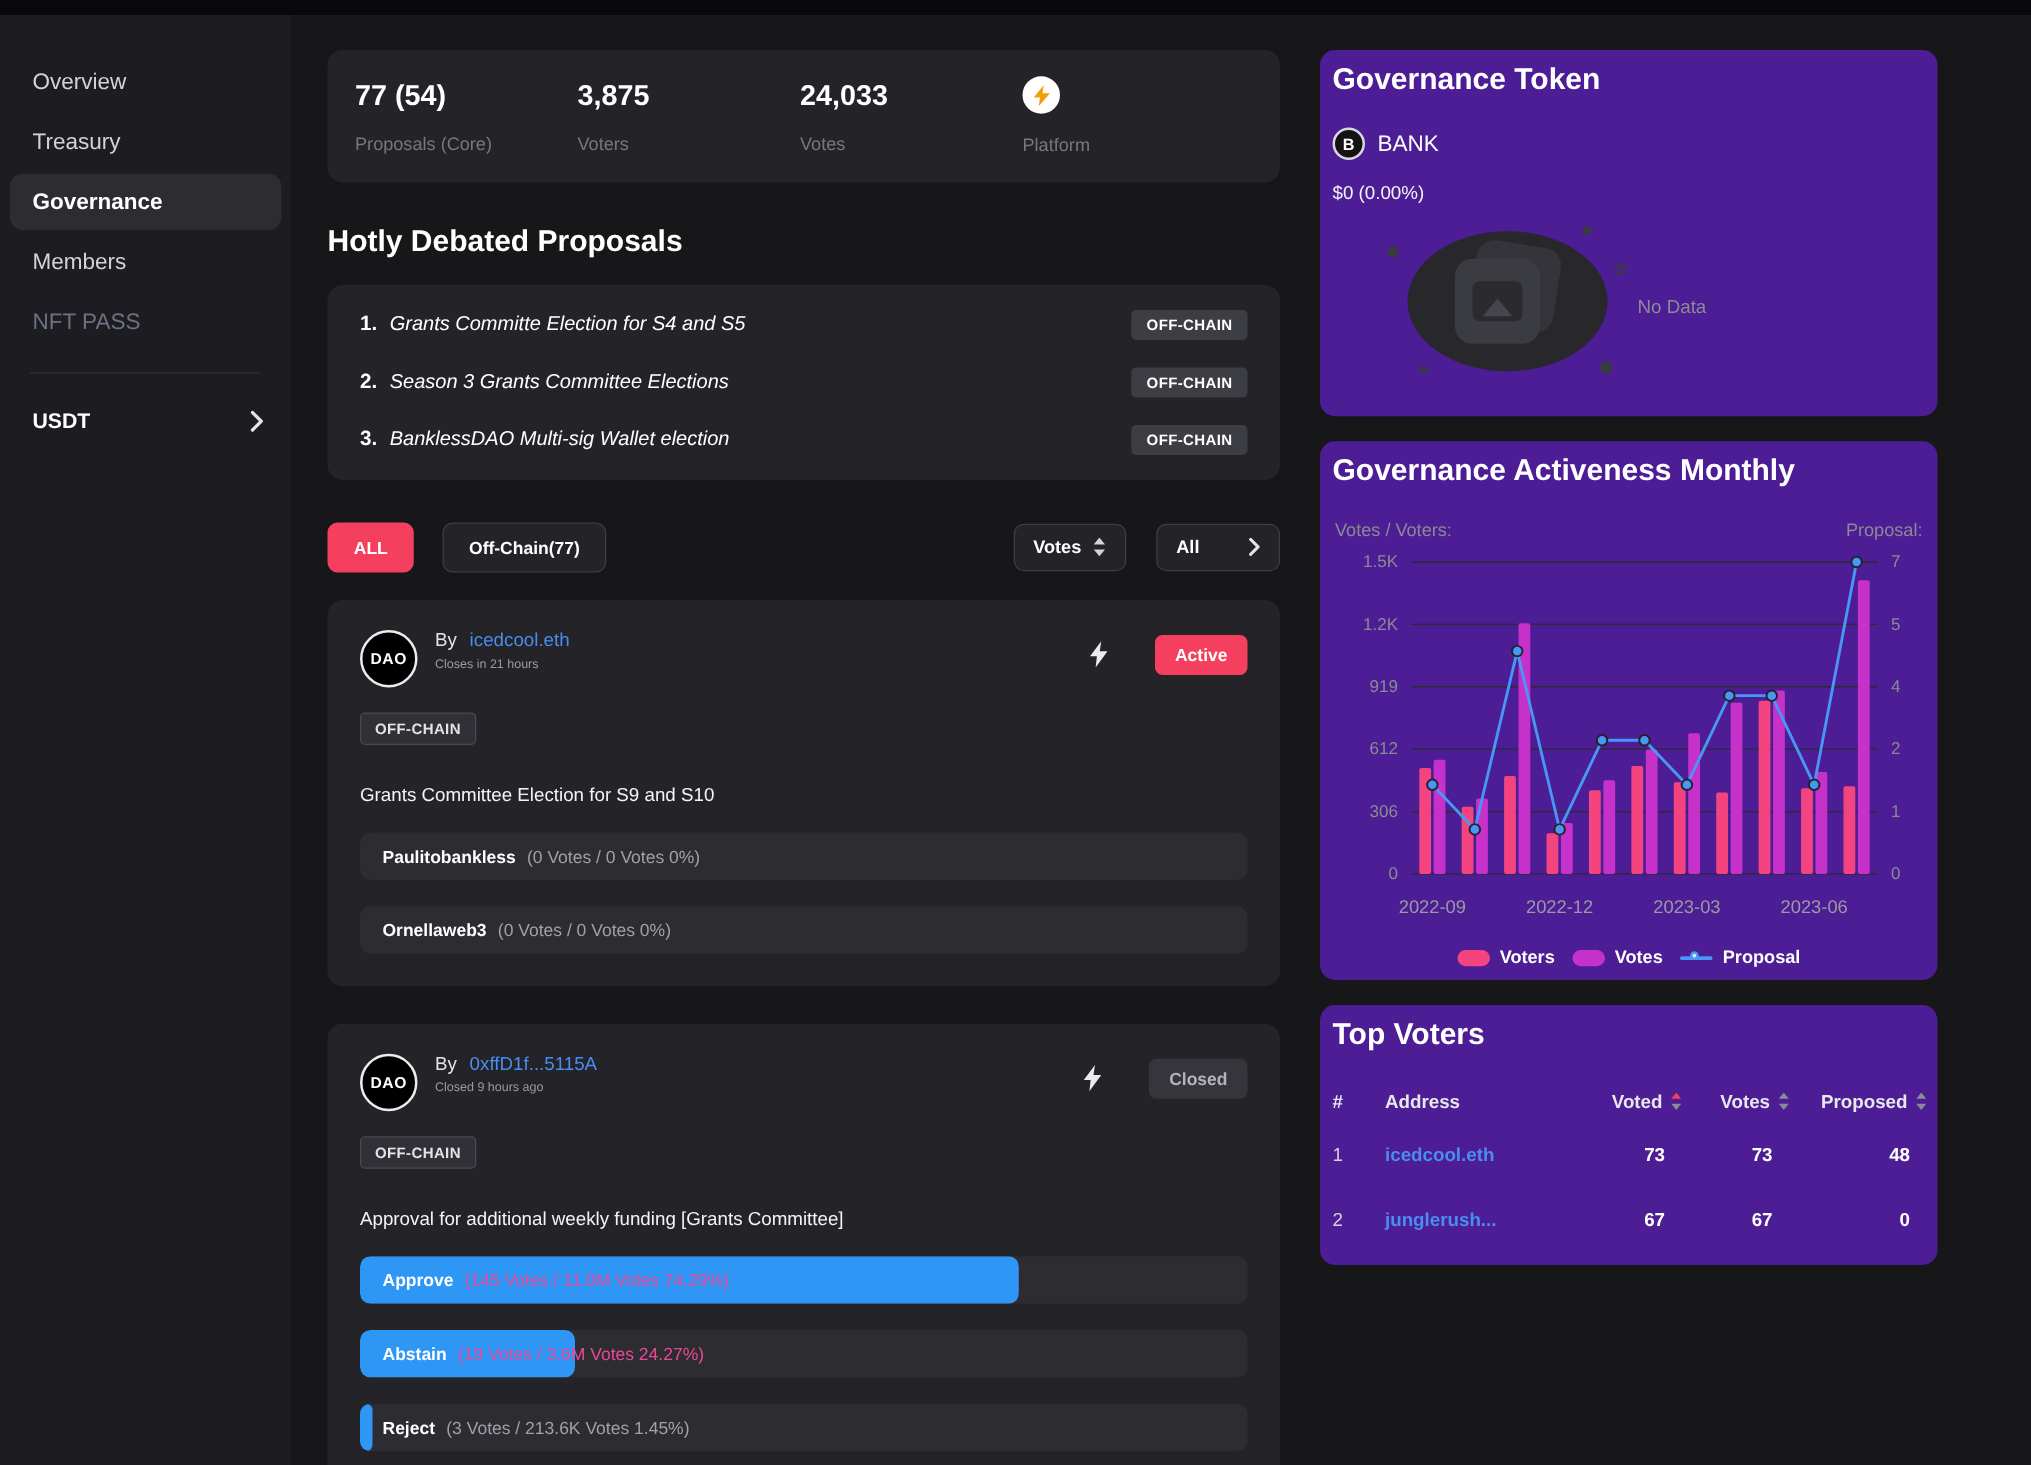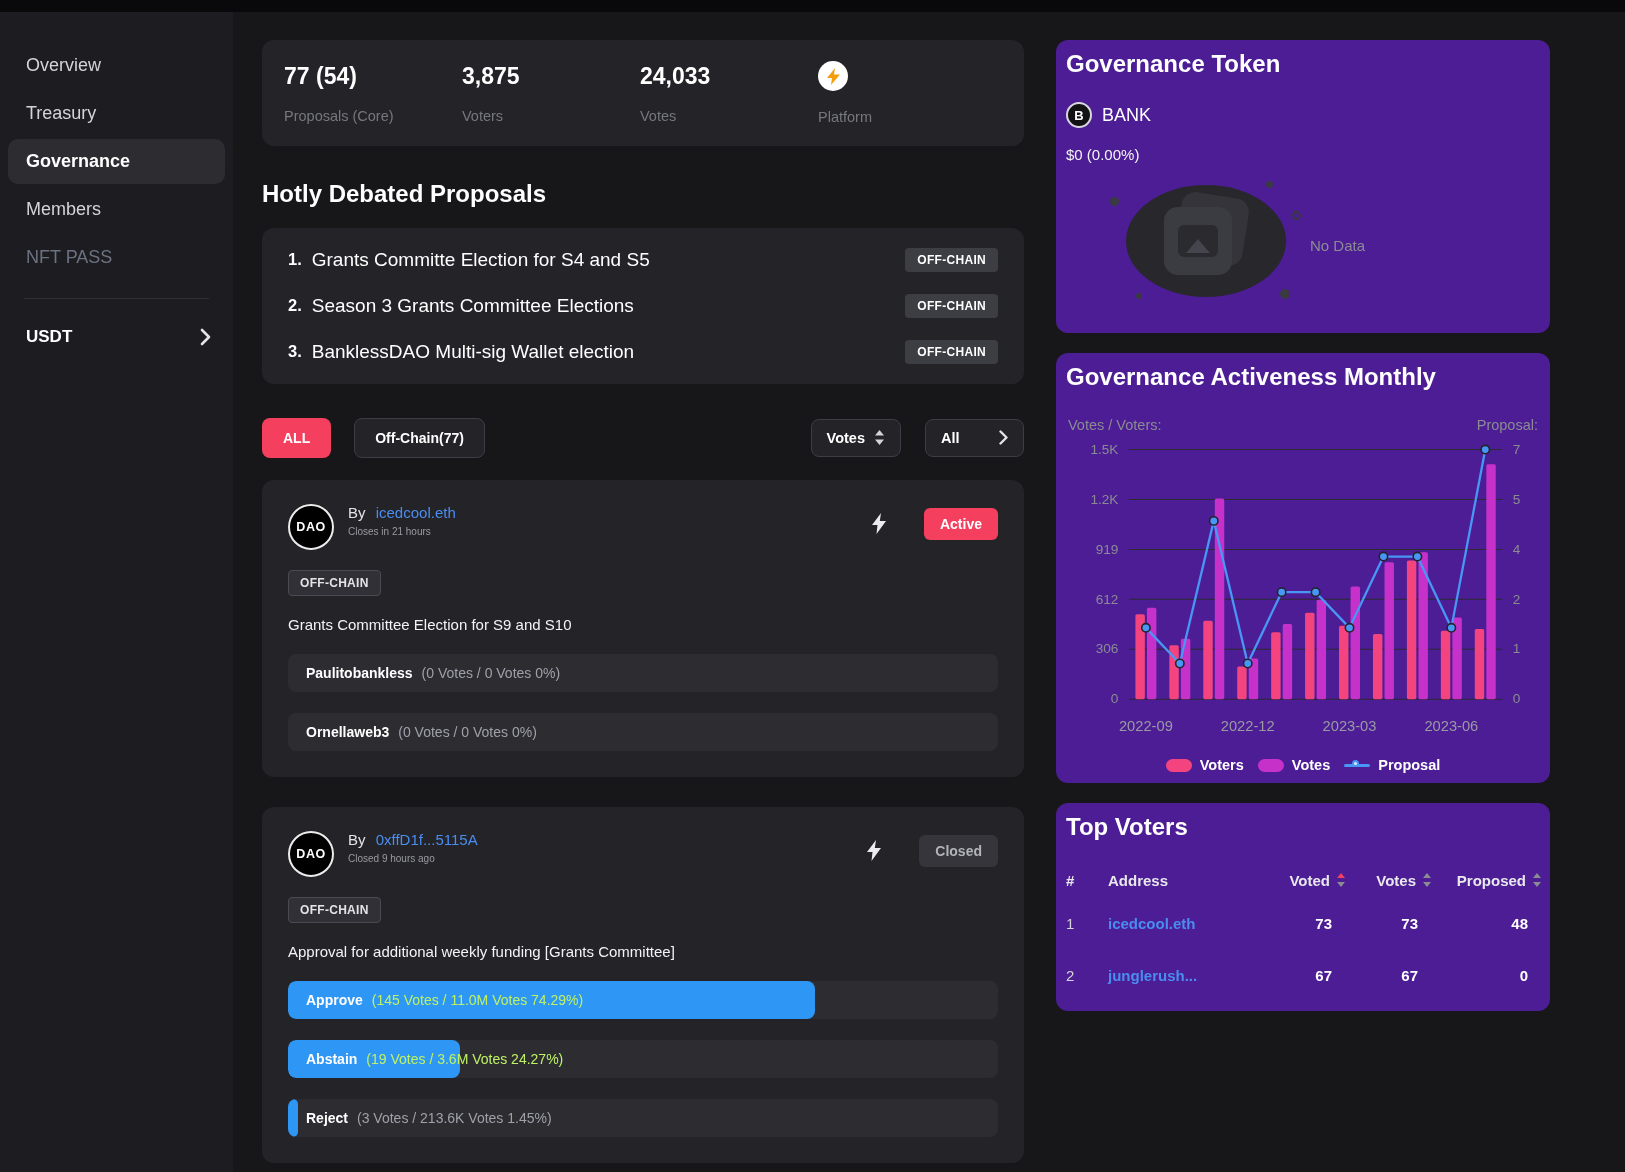--- a/index.html
+++ b/index.html
@@ -28,21 +28,21 @@
   .stat { width:178px; }
   .stat-value { font-size:23px; font-weight:700; }
   .stat-label { margin-top:18px; font-size:14.5px; color:#77777f; }
   .platform-icon { width:30px; height:30px; border-radius:50%; background:#fff; display:flex; align-items:center; justify-content:center; }
 
   .section-title { font-size:24px; font-weight:700; margin-top:34px; }
 
   .hotly-card { margin-top:18px; background:#232328; border-radius:12px; padding:9px 0; }
   .hotly-row { display:flex; align-items:center; padding:11px 26px; cursor:pointer; }
   .hotly-rank { font-weight:700; margin-right:10px; font-size:16.5px; }
-  .hotly-title { font-size:19px; flex:1; }
+  .hotly-title { font-size:16px; flex:1;font-style:italic; }
   .hotly-badge { background:#3d3d44; color:#fff; font-size:12px; font-weight:700; padding:5px 12px; border-radius:4px; letter-spacing:.3px; }
 
   .filter-row { margin-top:34px; display:flex; align-items:center; }
   .btn { font-family:inherit; cursor:pointer; }
   .btn-all { background:#f43f5e; color:#fff; font-weight:700; font-size:14px; border:none; border-radius:8px; padding:12px 21px; }
   .btn-offchain { margin-left:23px; background:#232328; border:1px solid #3d3d44; color:#fff; font-weight:700; font-size:14px; border-radius:8px; padding:11px 20px; }
   .spacer { flex:1; }
   .btn-sort, .btn-scope { display:flex; align-items:center; background:#232328; border:1px solid #3d3d44; border-radius:8px; padding:10px 15px; font-weight:700; font-size:14.5px; color:#fff; }
   .btn-sort { gap:9px; }
   .btn-scope { margin-left:24px; width:99px; justify-content:space-between; }
@@ -54,27 +54,27 @@
   .prop-meta { margin-left:14px; flex:1; }
   .prop-by { font-size:15px; }
   .by-label { color:#e4e4e7; margin-right:6px; }
   .author-link { color:#4a8df0; cursor:pointer; text-decoration:none; }
   .prop-time { color:#9a9aa2; font-size:10px; margin-top:5px; }
   .head-icons { display:flex; align-items:center; gap:38px; margin-top:4px; }
   .status-badge { font-size:14px; font-weight:700; padding:8px 16px; border-radius:6px; }
   .status-active { background:#f43f5e; color:#fff; }
   .status-closed { background:#35353b; color:#b3b3bb; }
   .offchain-badge { display:inline-block; margin-top:20px; background:#303036; border:1px solid #4a4a52; color:#e4e4e7; font-size:12px; font-weight:700; padding:5px 11px; border-radius:4px; letter-spacing:.3px; }
-  .prop-title { margin-top:20px; font-size:15px; color:#f4f4f5; }
+  .prop-title { margin-top:32px; font-size:15px; color:#f4f4f5; }
   .option { position:relative; background:#2c2c31; border-radius:8px; height:38px; display:flex; align-items:center; overflow:hidden; margin-top:21px; }
   .option-fill { position:absolute; left:0; top:0; bottom:0; background:#2e96f5; border-radius:8px; width:0; }
   .option-text { position:relative; z-index:1; padding-left:18px; font-size:14px; display:flex; gap:9px; align-items:center; }
   .option-name { font-weight:700; color:#fff; }
   .option-detail { color:#a0a0aa; }
-  .option-detail.on-fill { color:#bef264; }
+  .option-detail.on-fill { color:#ec4899; }
 
   
   .rightcol { width:494px; margin-left:32px; padding-top:28px; }
   .rcard { background:#4c1d95; border-radius:12px; padding:10px; }
   .rcard + .rcard { margin-top:20px; }
   .rcard-title { font-size:24px; font-weight:700; }
 
   .token-row { margin-top:24px; display:flex; align-items:center; gap:10px; font-size:18px; }
   .coin { width:26px; height:26px; border-radius:50%; background:#131316; border:2px solid #d8d8dc; display:flex; align-items:center; justify-content:center; font-size:13px; font-weight:700; }
   .token-price { margin-top:18px; font-size:15px; color:#f4f4f5; }

